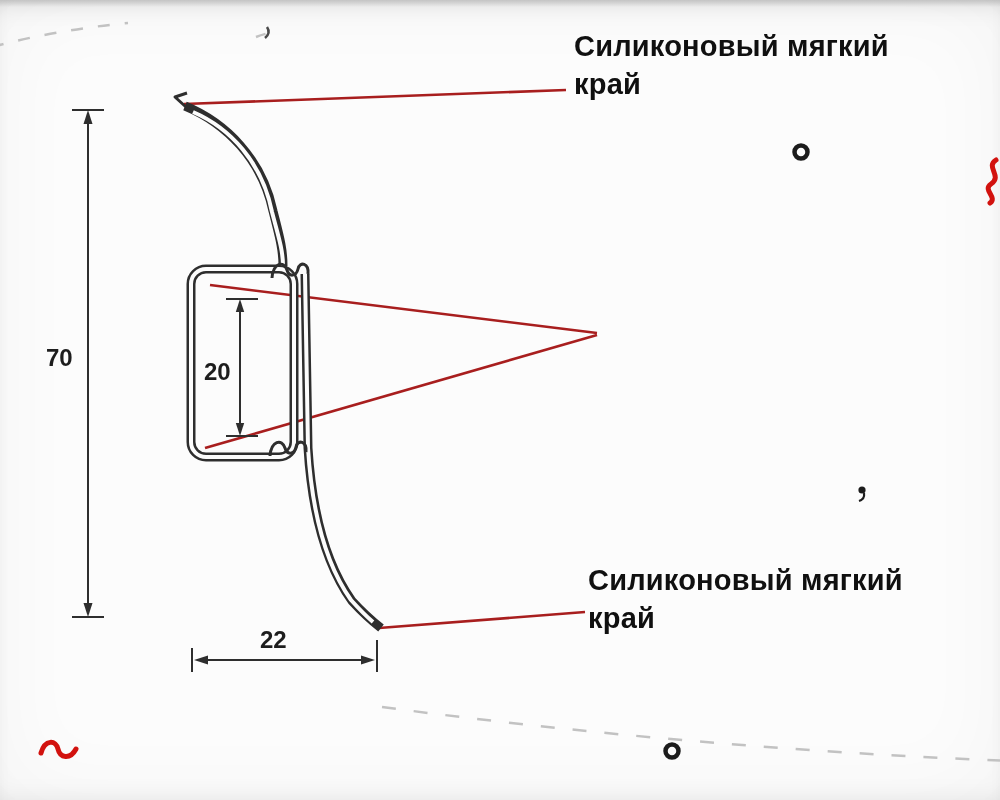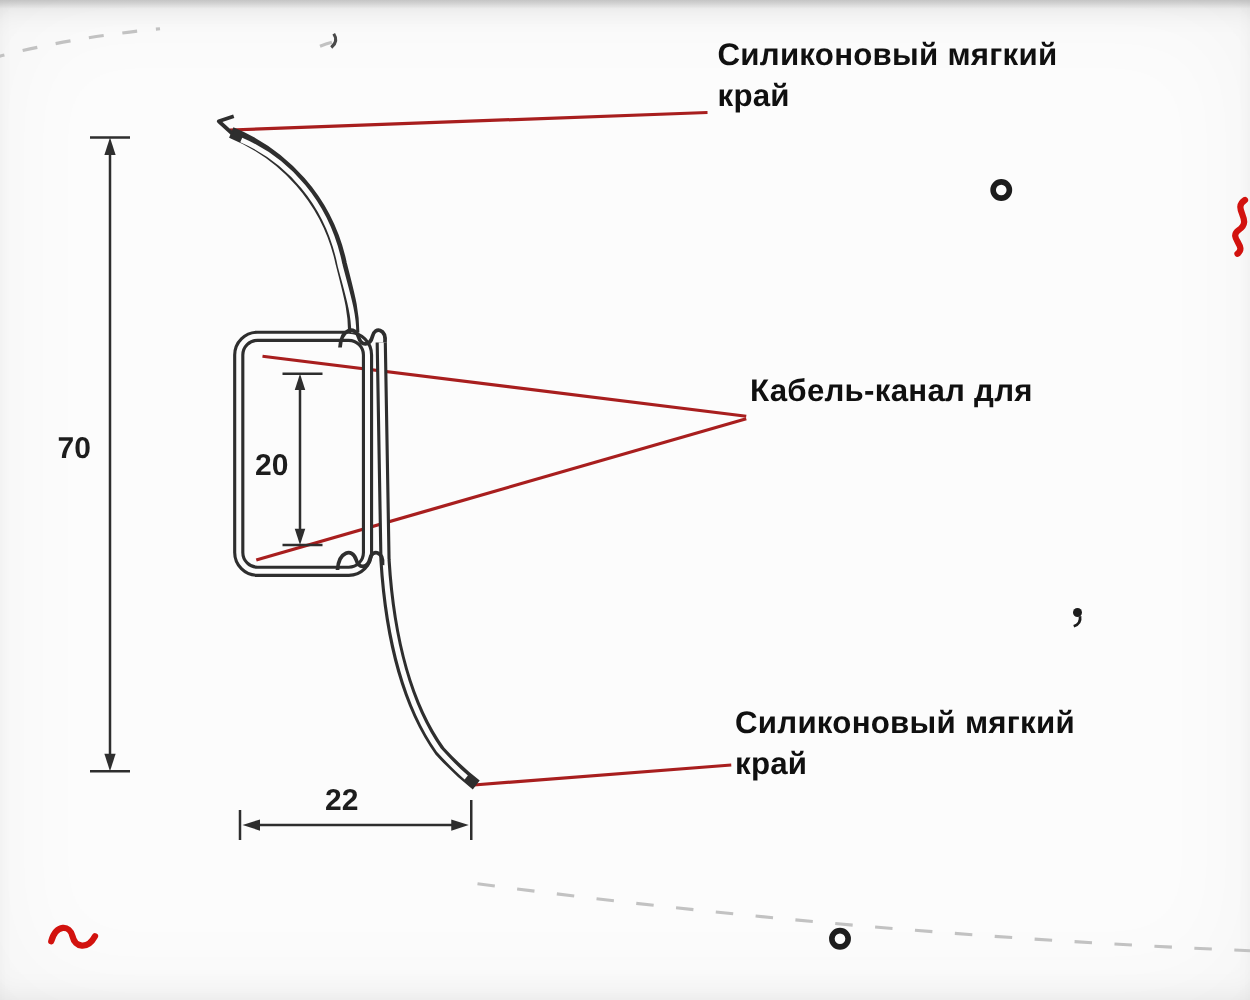--- a/index.html
+++ b/index.html
@@ -15,21 +15,21 @@
     font-family: "Liberation Sans", sans-serif;
   }
   .top-edge {
     position: absolute; left: 0; top: 0; width: 100%; height: 7px;
     background: linear-gradient(to bottom, rgba(160,160,160,0.45), rgba(255,255,255,0));
   }
   svg.drawing { position: absolute; left: 0; top: 0; }
   .callout-label {
     position: absolute;
     font-weight: 700;
-    font-size: 25px;
+    font-size: 29px;
     line-height: 1.3;
     color: #101010;
     letter-spacing: 0.2px;
     white-space: nowrap;
   }
   .callout-label span { display: block; }
   .dim-text {
     font-family: "Liberation Sans", sans-serif;
     font-weight: 600;
     font-size: 24px;
@@ -109,20 +109,19 @@
       <text class="dim-text" x="260" y="648">22</text>
     </g>
   </svg>
 
   <div class="callout-label" style="left:574px; top:28px;">
     <span>Силиконовый мягкий</span>
     <span>край</span>
   </div>
 
   <div class="callout-label" style="left:600px; top:297px;">
-    <span>Кабель-канал для</span>
   </div>
 
   <div class="callout-label" style="left:588px; top:562px;">
     <span>Силиконовый мягкий</span>
     <span>край</span>
   </div>
 </div>
 
 </body></html>

